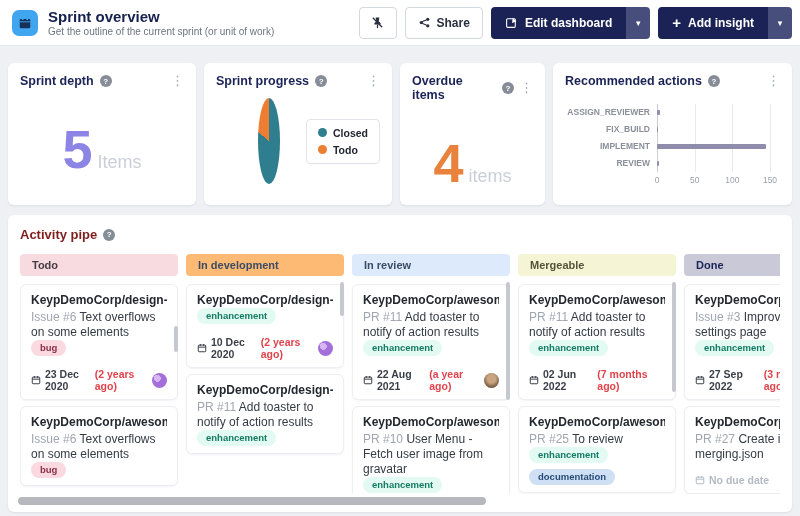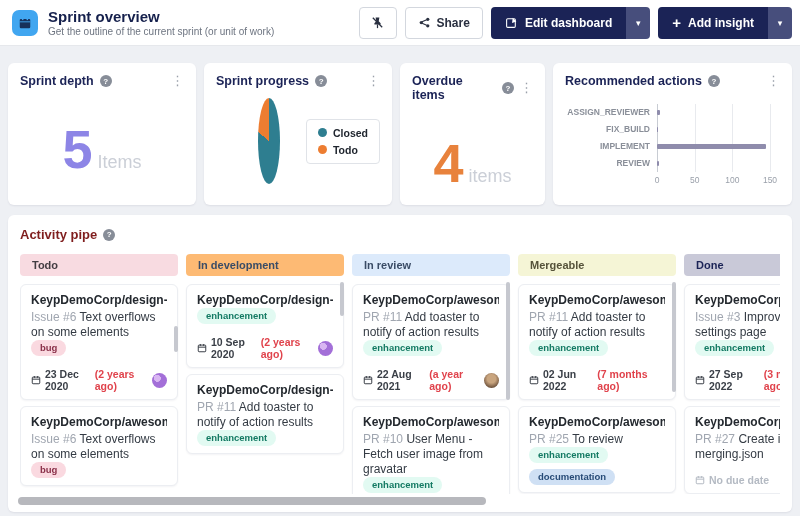--- a/index.html
+++ b/index.html
@@ -304,21 +304,21 @@
             </div>
     <div class="foot" style="color: rgb(58, 63, 71);">
       <span>
         <svg class="ic" width="10" height="10" viewBox="0 0 24 24" fill="none" stroke="currentColor" stroke-width="2.4">
           <rect x="3" y="5" width="18" height="16" rx="2"></rect>
                   <line x1="8" y1="2.5" x2="8" y2="7"></line>
           <line x1="16" y1="2.5" x2="16" y2="7"></line>
                   <line x1="3" y1="10" x2="21" y2="10"></line>
         </svg>
       </span>
-      <span class="date">10 Sep 2020</span>
+      <span class="date">10 Dec 2020</span>
       <span class="rel">(2 years ago)</span>
       <span class="sp"></span>
       <span class="avatar av-purple"></span>
     </div>
   </div>
 
   <div class="kcard">
     <div class="repo">KeypDemoCorp/design-demo</div>
     <div class="desc">
       <span class="ref">PR #11</span>

